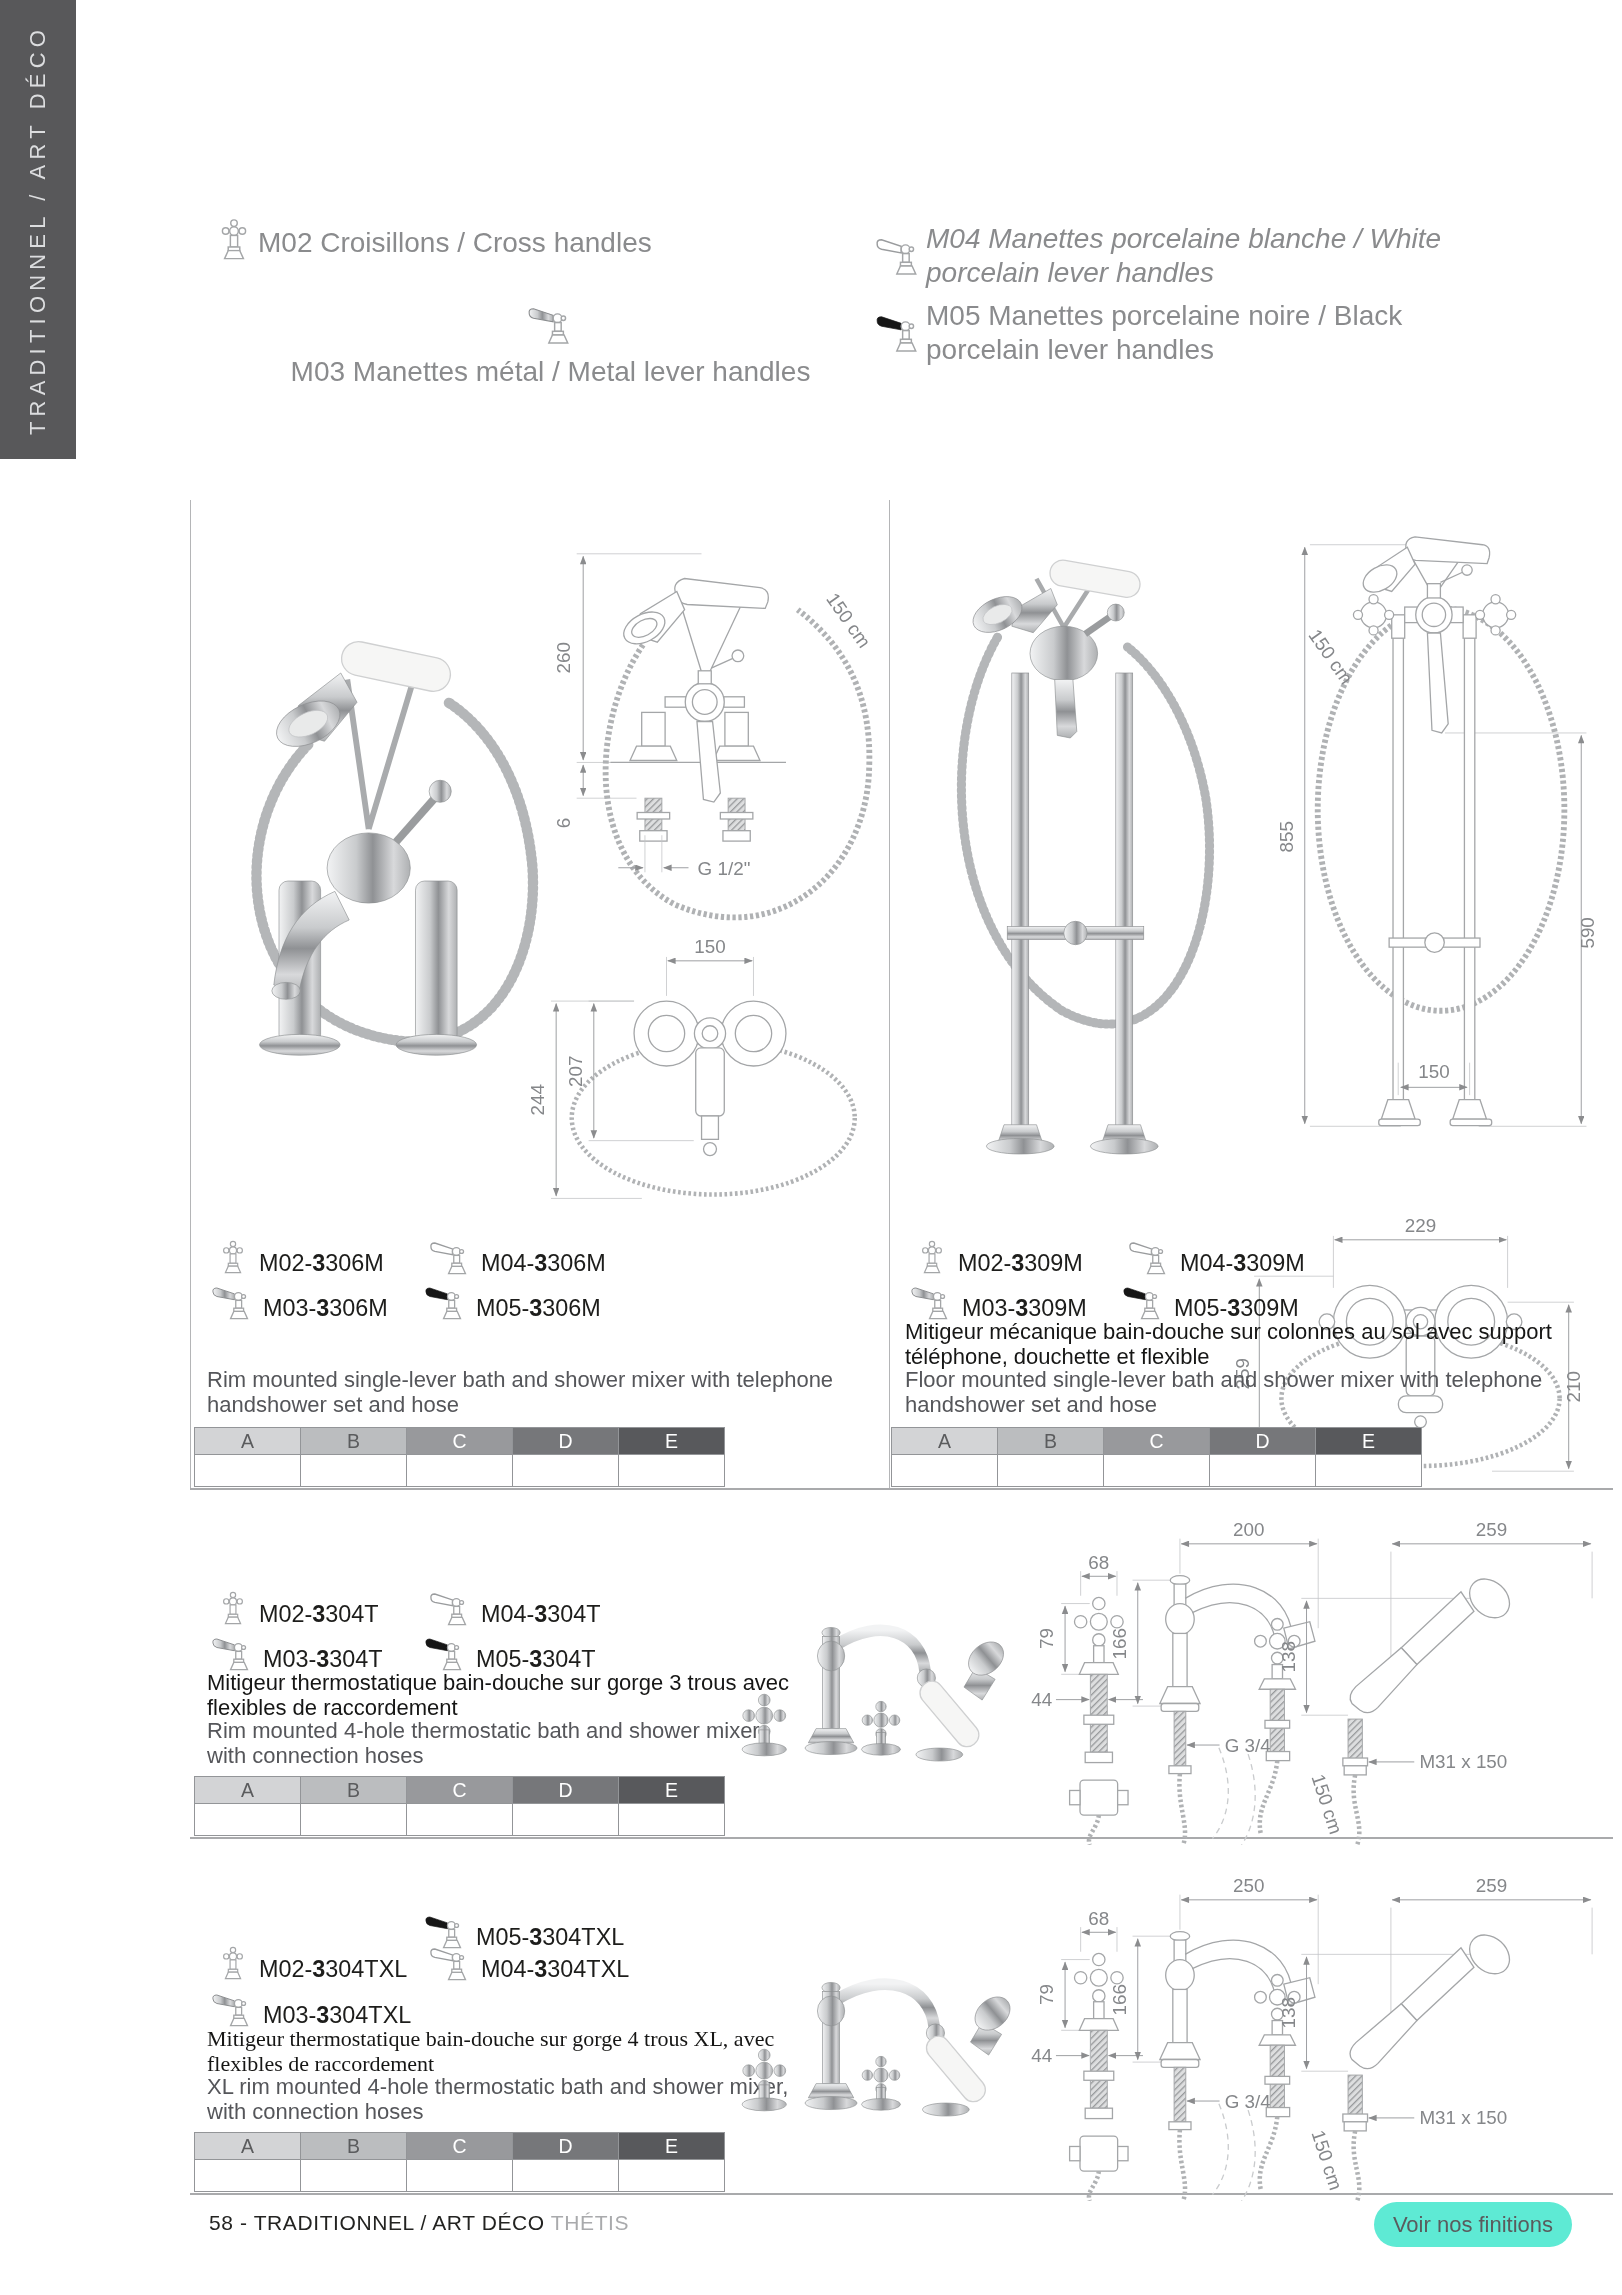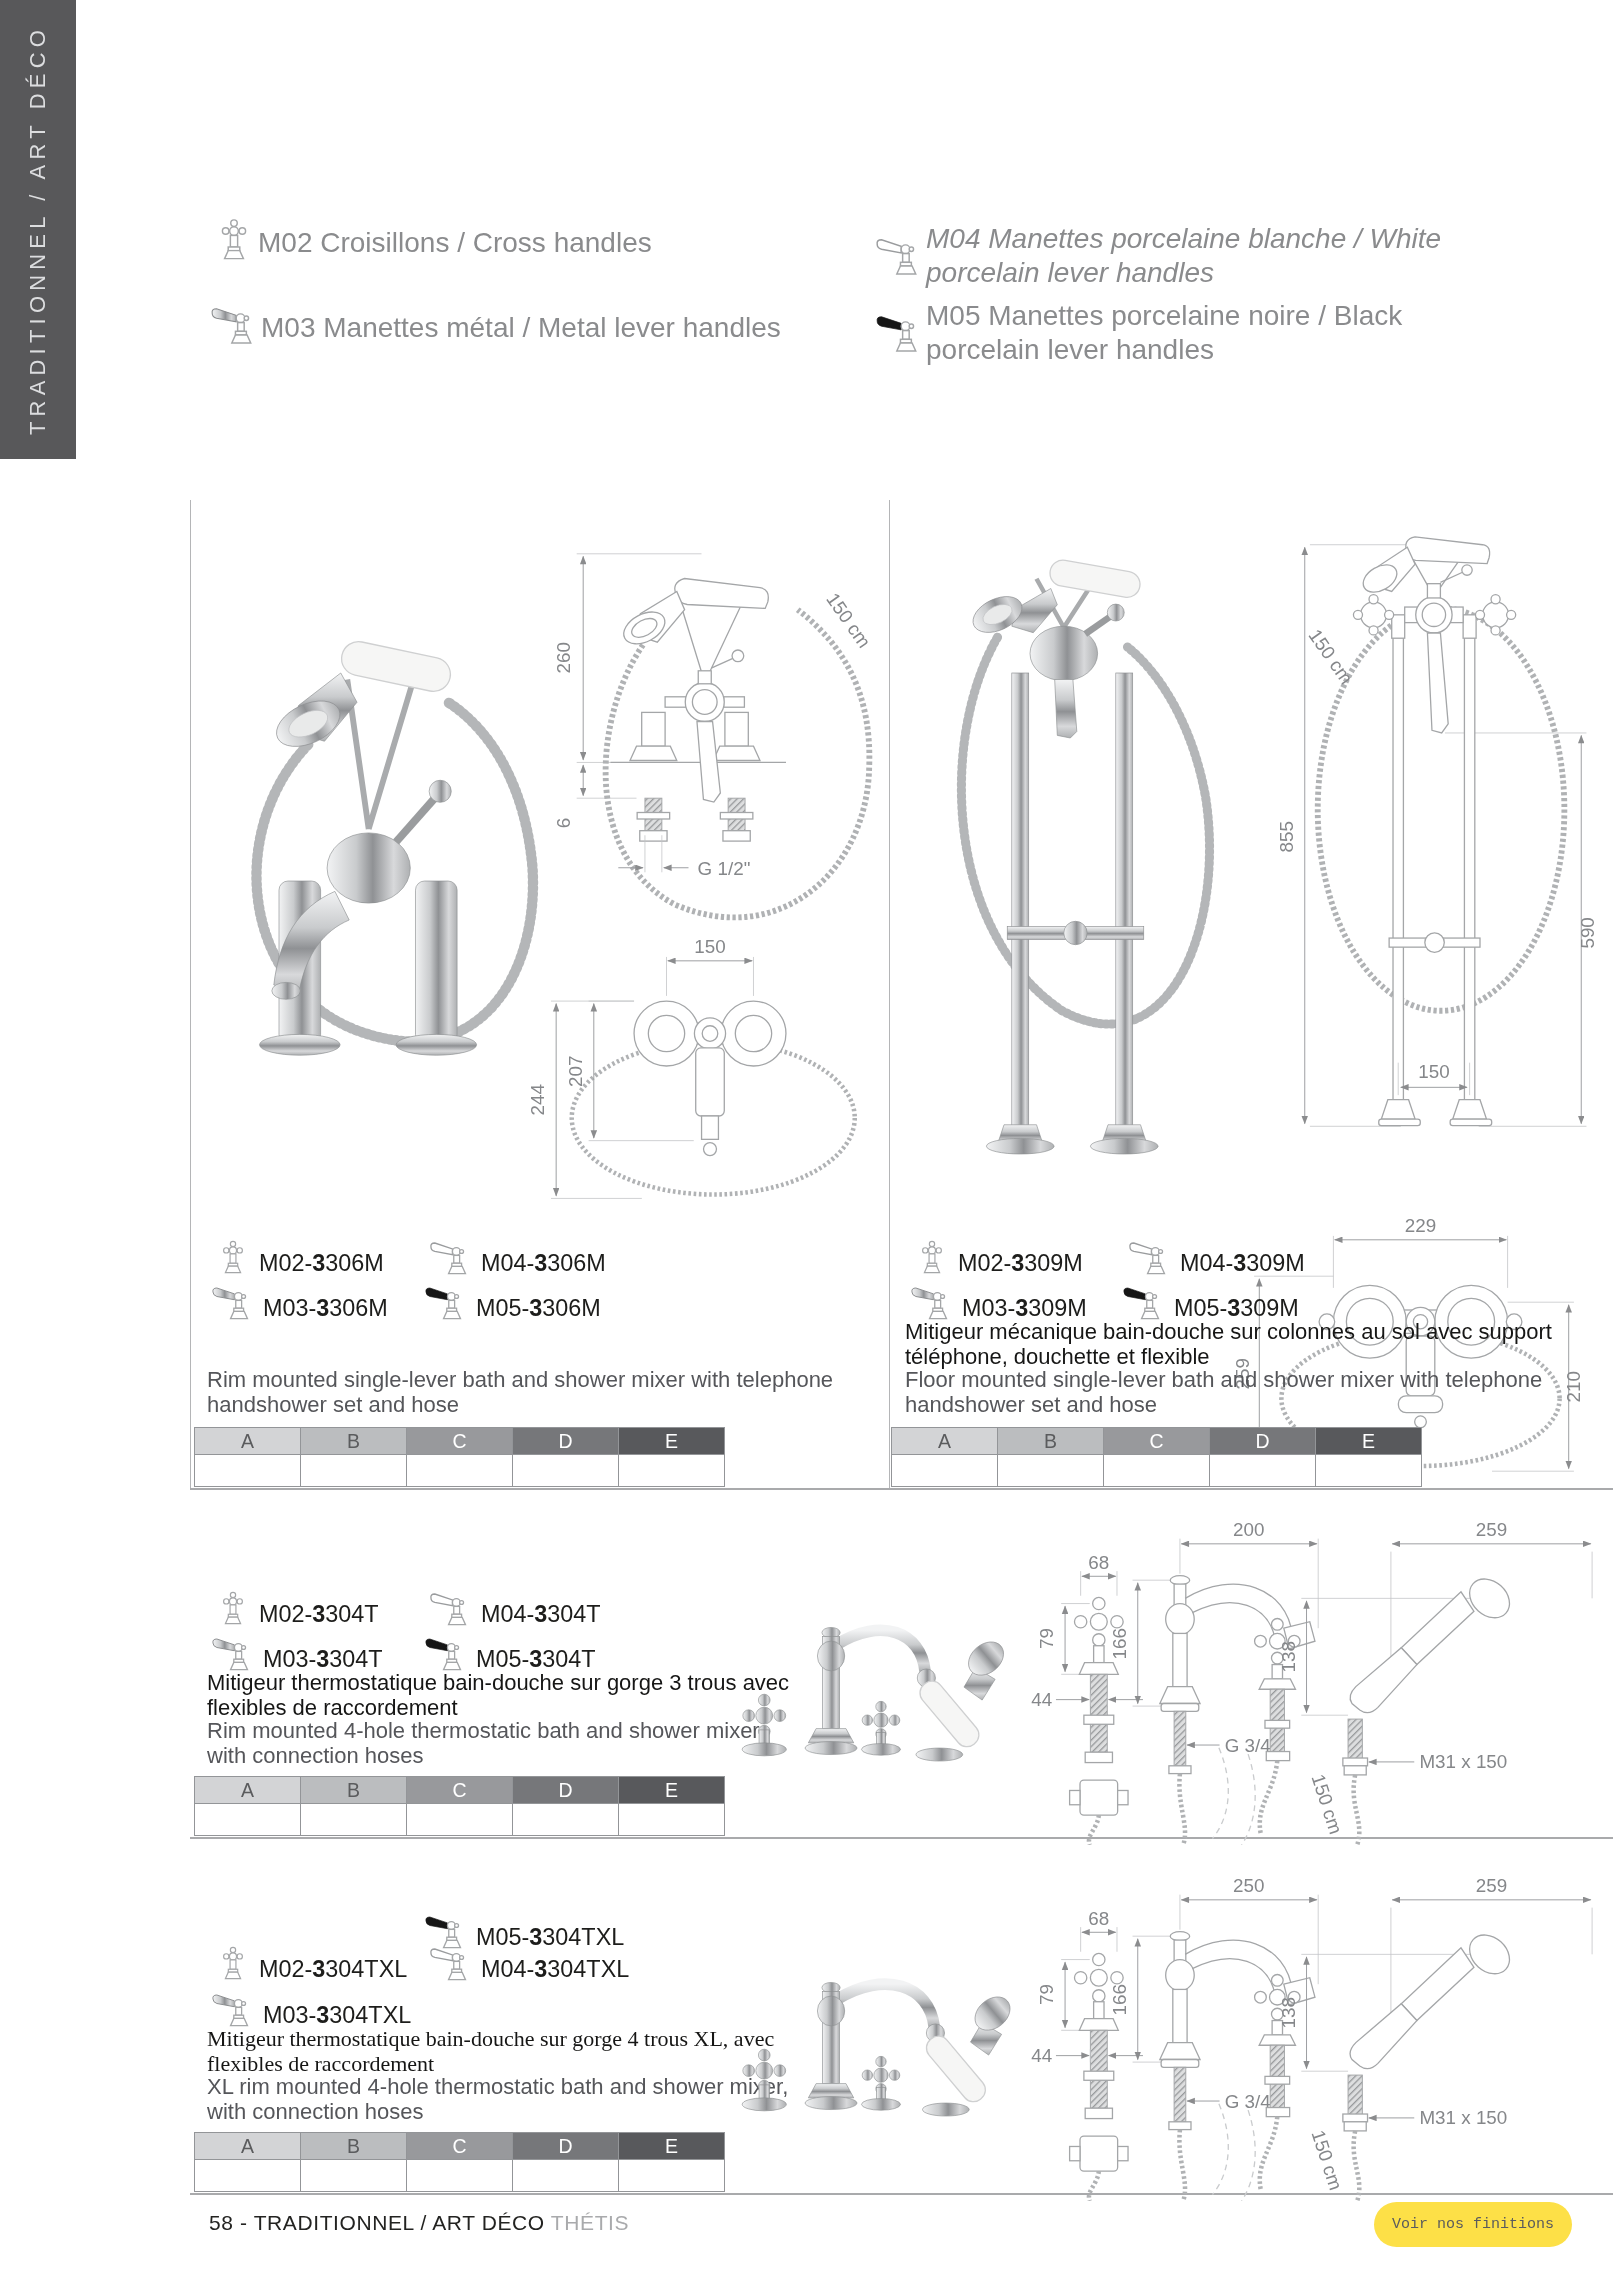--- a/index.html
+++ b/index.html
@@ -26,22 +26,22 @@
   table.sizetable td{width:105px;border:1.3px solid #939598;text-align:center;vertical-align:middle;padding:0;}
   table.sizetable td.hd{height:26px;font-size:19.5px;}
   table.sizetable td.bd{height:31px;background:#fff;}
   .tA,.tB{color:#5b5c5e;} .tC,.tD,.tE{color:#ffffff;}
   
   .vline{position:absolute;width:1.3px;background:#b4b5b7;}
   .hrule{position:absolute;height:1.9px;background:#a9aaac;}
   
   .footer-text{position:absolute;font-size:21px;color:#232321;letter-spacing:0.6px;}
   .footer-text .thetis{color:#a9aaac;}
-  .btn{position:absolute;background:#fde047;border:none;border-radius:23.4px;display:flex;align-items:center;
-       justify-content:center;font-size:15px;color:#5a5b5d;font-family:Liberation Mono, monospace;}
+  .btn{position:absolute;background:#5eead4;border:none;border-radius:23.4px;display:flex;align-items:center;
+       justify-content:center;font-size:22px;color:#5a5b5d;font-family:Liberation Sans, sans-serif;}
   
   .ln{fill:none;stroke:#a4a6a8;stroke-width:2;}
   .lnf{fill:#ffffff;stroke:#a4a6a8;stroke-width:2;}
   .dim{stroke:#9b9da0;stroke-width:1.5;fill:none;}
   .ext{stroke:#c2c4c6;stroke-width:1.2;fill:none;}
   .dlab{fill:#85878a;font-size:29px;font-family:"Liberation Sans",sans-serif;}
   .hose{fill:none;stroke:#b0b2b4;stroke-width:9;stroke-dasharray:5 4;}
   .hose2{fill:none;stroke:#b0b2b4;stroke-width:7;stroke-dasharray:4 4;}
   .dash{fill:none;stroke:#c9cbcd;stroke-width:2;stroke-dasharray:9 7;}
   .shank{fill:url(#hp);stroke:#a4a6a8;stroke-width:1.5;}
@@ -93,21 +93,21 @@
         <circle cx="17.5" cy="16" r="4.5" class="lnf"></circle>
         <circle cx="40.5" cy="16" r="4.5" class="lnf"></circle>
       <circle cx="29" cy="16" r="6" class="lnf"></circle>
       <rect x="24" y="22" width="10" height="16" class="lnf"></rect>
         <rect x="21" y="38" width="16" height="5" class="lnf"></rect>
       <path d="M16 54 h26 l-5 -11 h-16 z" class="lnf"></path>
     </svg>
     <span class="ll">M02 Croisillons / Cross handles</span>
   </div>
 
-  <div class="leg-item" style="left:210px;top:303px;width:715px;">
+  <div class="leg-item" style="left:193px;top:303px;width:715px;flex-direction:column;">
     <svg class="lic" width="48" height="43" viewBox="0 0 66 58">
       <path d="M3 12 Q2 6 9 6 L36 15 L36 24 L9 19 Q3 17 3 12 z" fill="url(#gch)" stroke="#8a8c8e" stroke-width="1.5"></path>
       <circle cx="42" cy="19" r="6" class="lnf"></circle>
         <circle cx="50" cy="19" r="3" class="lnf"></circle>
       <rect x="38" y="25" width="9" height="12" class="lnf"></rect>
         <rect x="35" y="37" width="15" height="5" class="lnf"></rect>
       <path d="M30 53 h26 l-5 -11 h-16 z" class="lnf"></path>
     </svg>
     <span class="ll">M03 Manettes métal / Metal lever handles</span>
   </div>

